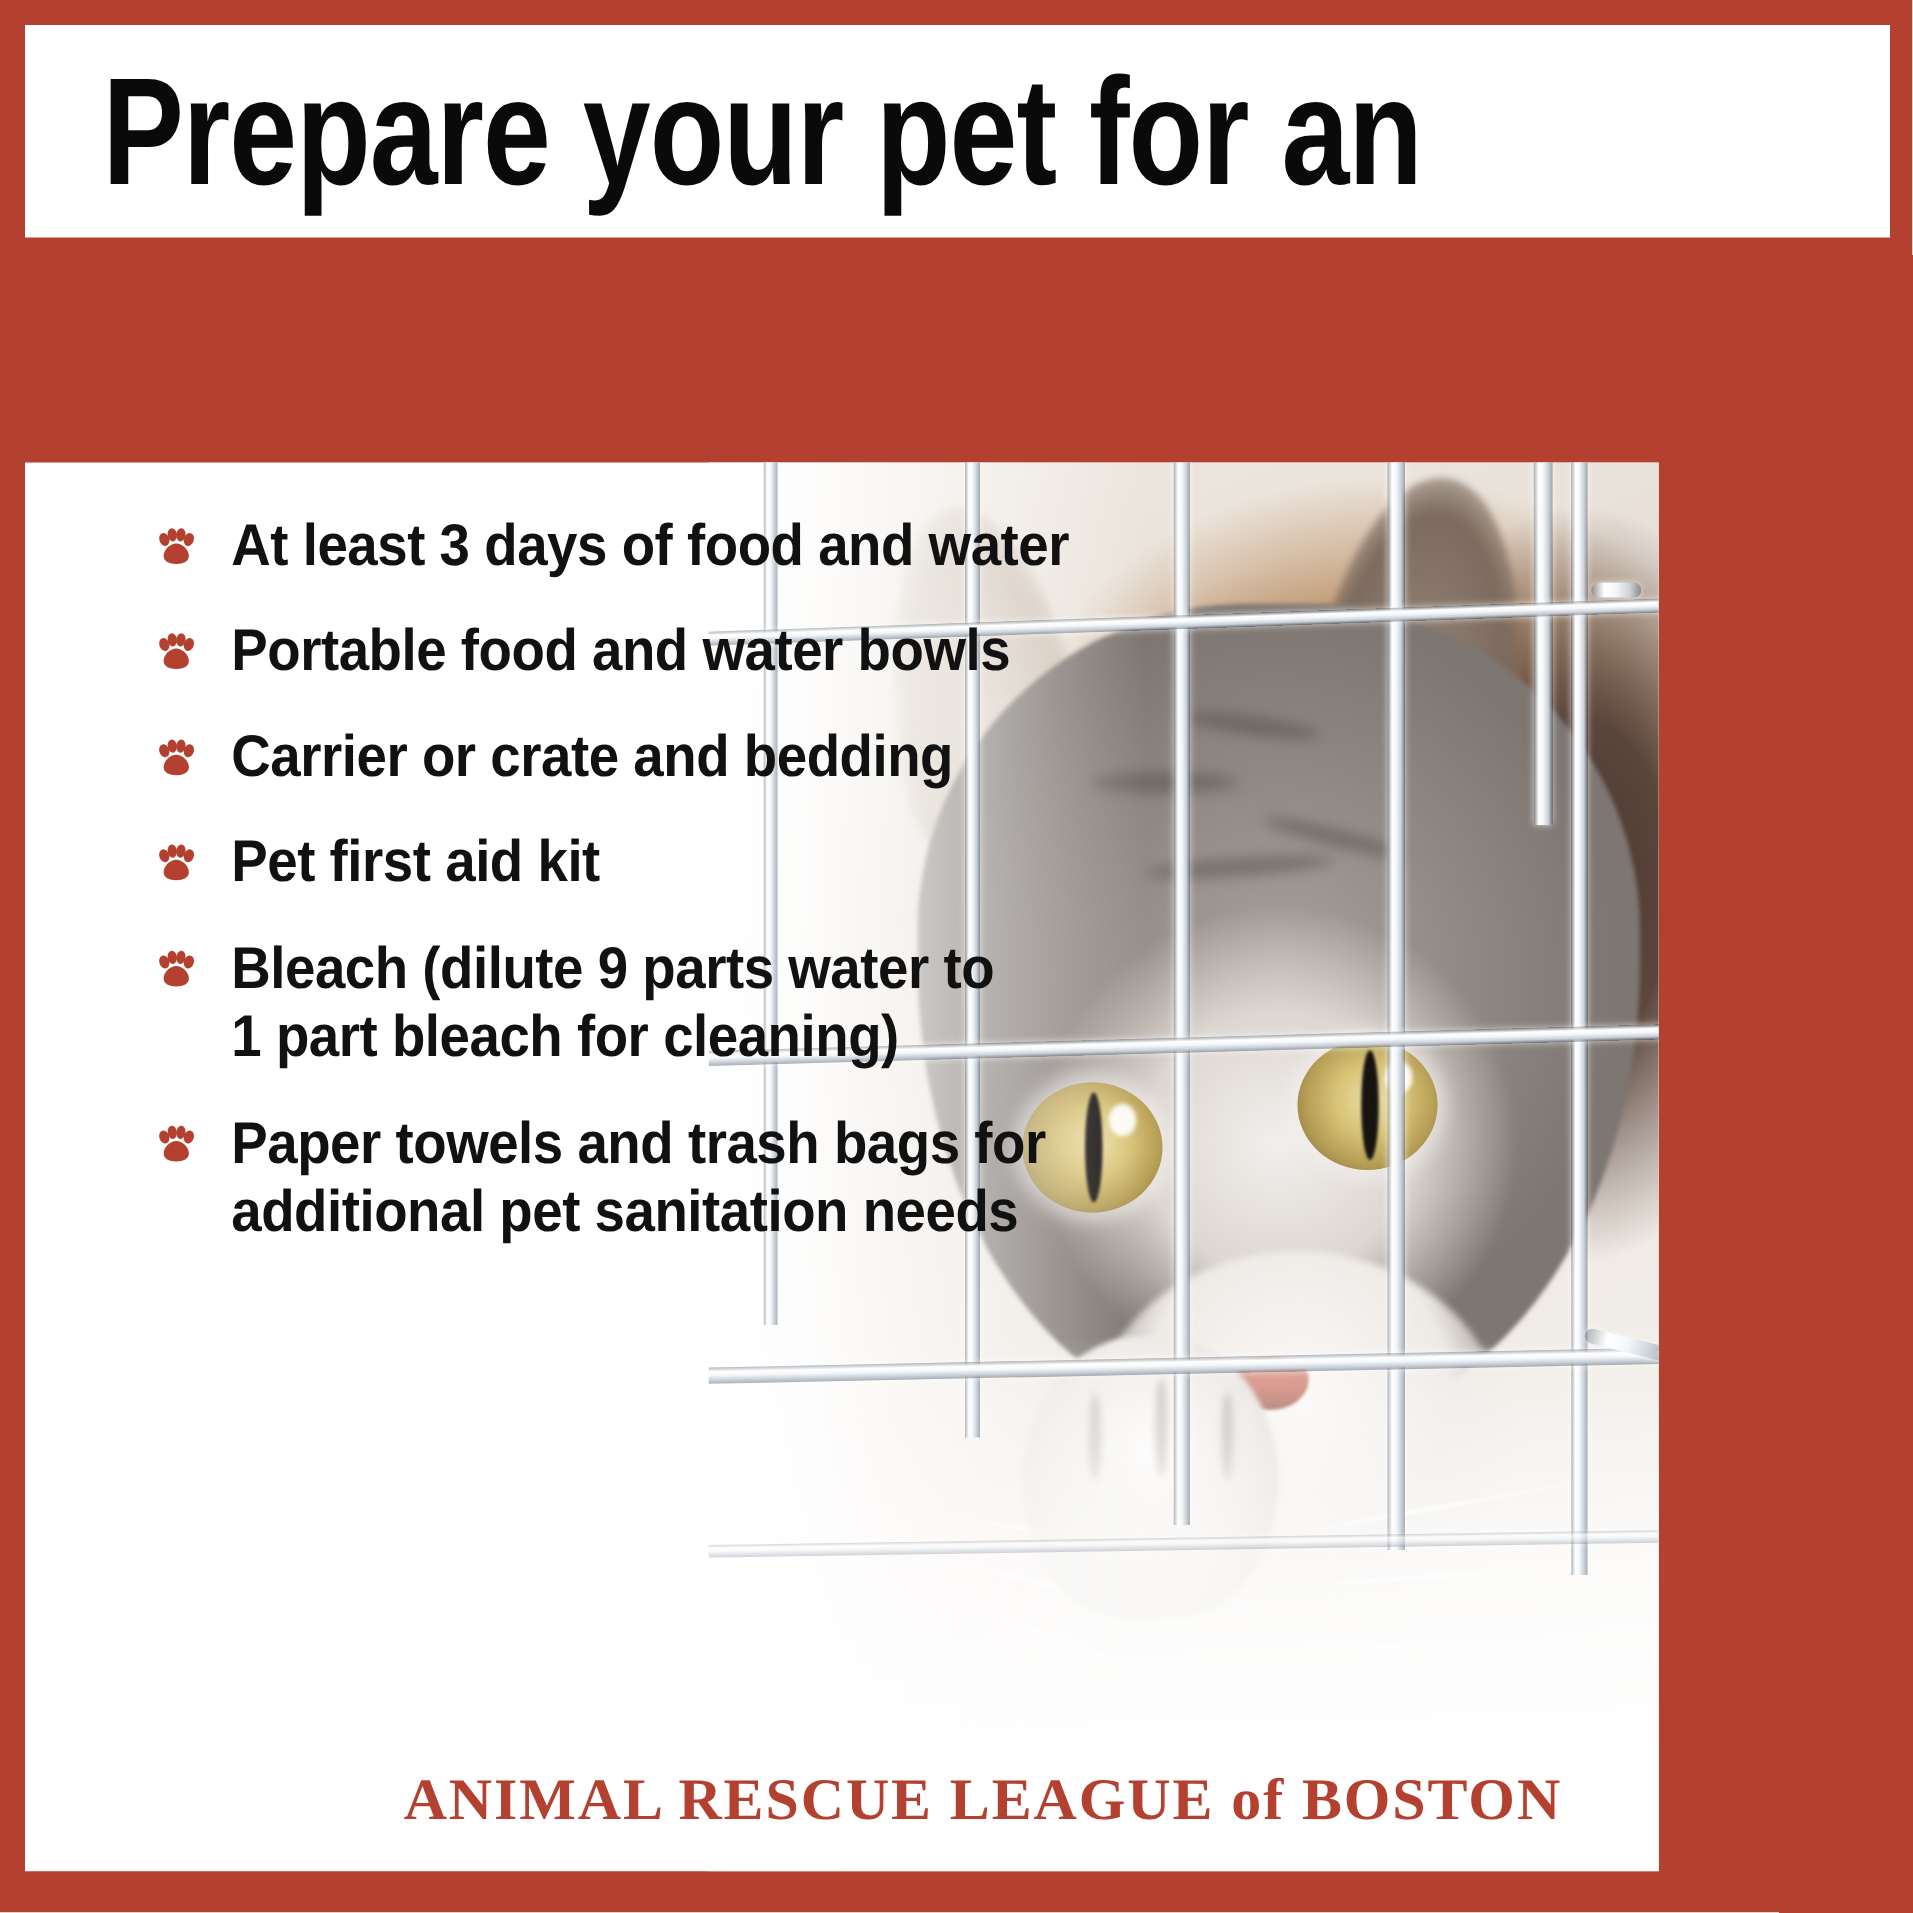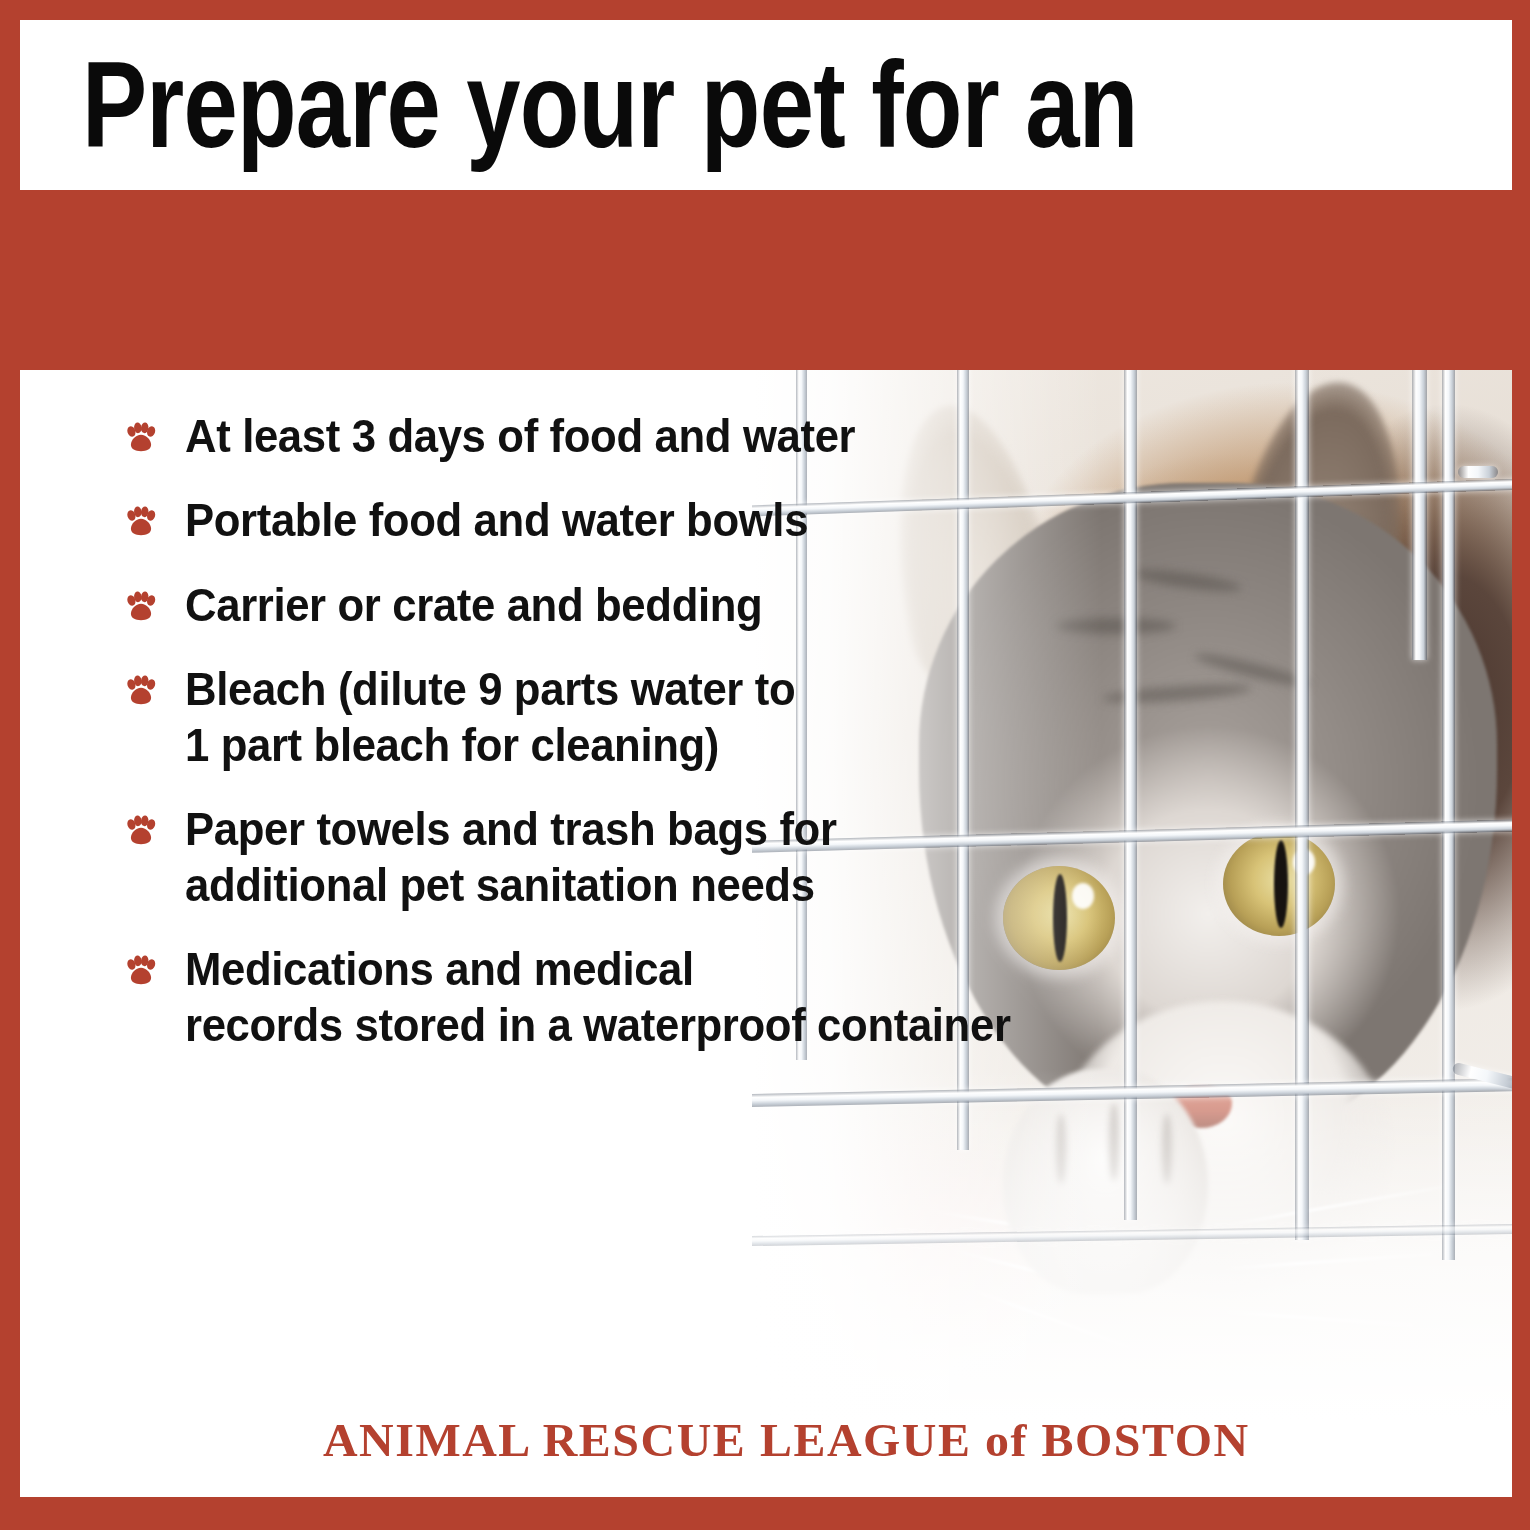--- a/index.html
+++ b/index.html
@@ -64,21 +64,21 @@
     line-height: 1;
     letter-spacing: 0px;
     color: #fdfdfb;
   }
 
   
   .content {
     position: absolute;
     left: 20px;
     top: 370px;
-    width: 1492px;
+    width: 1307px;
     height: 1127px;
     background: #ffffff;
     overflow: hidden;
   }
 
   
   .photo {
     position: absolute;
     right: 0;
     top: 0;
@@ -382,20 +382,30 @@
           <ellipse cx="14" cy="18" rx="7.5" ry="10" fill="#B4412F" transform="rotate(-18 14 18)"></ellipse>
           <ellipse cx="26" cy="11" rx="7" ry="10" fill="#B4412F" transform="rotate(-7 26 11)"></ellipse>
           <ellipse cx="39" cy="11" rx="7" ry="10" fill="#B4412F" transform="rotate(7 39 11)"></ellipse>
           <ellipse cx="51" cy="18" rx="7.5" ry="10" fill="#B4412F" transform="rotate(18 51 18)"></ellipse>
           <path d="M32 24c10 0 19 10 19 19 0 8-8 12-19 12S13 51 13 43c0-9 9-19 19-19z" fill="#B4412F"></path>
         </svg>
         <div class="item-text">Carrier or crate and bedding</div>
       </div>
 
 
+      <div class="item">
+        <svg class="paw" viewBox="0 0 64 64">
+          <ellipse cx="14" cy="18" rx="7.5" ry="10" fill="#B4412F" transform="rotate(-18 14 18)"></ellipse>
+          <ellipse cx="26" cy="11" rx="7" ry="10" fill="#B4412F" transform="rotate(-7 26 11)"></ellipse>
+          <ellipse cx="39" cy="11" rx="7" ry="10" fill="#B4412F" transform="rotate(7 39 11)"></ellipse>
+          <ellipse cx="51" cy="18" rx="7.5" ry="10" fill="#B4412F" transform="rotate(18 51 18)"></ellipse>
+          <path d="M32 24c10 0 19 10 19 19 0 8-8 12-19 12S13 51 13 43c0-9 9-19 19-19z" fill="#B4412F"></path>
+        </svg>
+        <div class="item-text">Pet first aid kit</div>
+      </div>
 
 
 
       <div class="item">
         <svg class="paw" viewBox="0 0 64 64">
           <ellipse cx="14" cy="18" rx="7.5" ry="10" fill="#B4412F" transform="rotate(-18 14 18)"></ellipse>
           <ellipse cx="26" cy="11" rx="7" ry="10" fill="#B4412F" transform="rotate(-7 26 11)"></ellipse>
           <ellipse cx="39" cy="11" rx="7" ry="10" fill="#B4412F" transform="rotate(7 39 11)"></ellipse>
           <ellipse cx="51" cy="18" rx="7.5" ry="10" fill="#B4412F" transform="rotate(18 51 18)"></ellipse>
           <path d="M32 24c10 0 19 10 19 19 0 8-8 12-19 12S13 51 13 43c0-9 9-19 19-19z" fill="#B4412F"></path>
@@ -409,31 +419,20 @@
           <ellipse cx="14" cy="18" rx="7.5" ry="10" fill="#B4412F" transform="rotate(-18 14 18)"></ellipse>
           <ellipse cx="26" cy="11" rx="7" ry="10" fill="#B4412F" transform="rotate(-7 26 11)"></ellipse>
           <ellipse cx="39" cy="11" rx="7" ry="10" fill="#B4412F" transform="rotate(7 39 11)"></ellipse>
           <ellipse cx="51" cy="18" rx="7.5" ry="10" fill="#B4412F" transform="rotate(18 51 18)"></ellipse>
           <path d="M32 24c10 0 19 10 19 19 0 8-8 12-19 12S13 51 13 43c0-9 9-19 19-19z" fill="#B4412F"></path>
         </svg>
         <div class="item-text">Paper towels and trash bags for
 additional pet sanitation needs</div>
       </div>
 
-      <div class="item">
-        <svg class="paw" viewBox="0 0 64 64">
-          <ellipse cx="14" cy="18" rx="7.5" ry="10" fill="#B4412F" transform="rotate(-18 14 18)"></ellipse>
-          <ellipse cx="26" cy="11" rx="7" ry="10" fill="#B4412F" transform="rotate(-7 26 11)"></ellipse>
-          <ellipse cx="39" cy="11" rx="7" ry="10" fill="#B4412F" transform="rotate(7 39 11)"></ellipse>
-          <ellipse cx="51" cy="18" rx="7.5" ry="10" fill="#B4412F" transform="rotate(18 51 18)"></ellipse>
-          <path d="M32 24c10 0 19 10 19 19 0 8-8 12-19 12S13 51 13 43c0-9 9-19 19-19z" fill="#B4412F"></path>
-        </svg>
-        <div class="item-text">Medications and medical
-records stored in a waterproof container</div>
-      </div>
 
     </div>
 
     <div class="footer" style="bottom:30px;">
       <span class="footer-text">ANIMAL RESCUE LEAGUE of BOSTON</span>
     </div>
 
   </div>
 </div>
 

